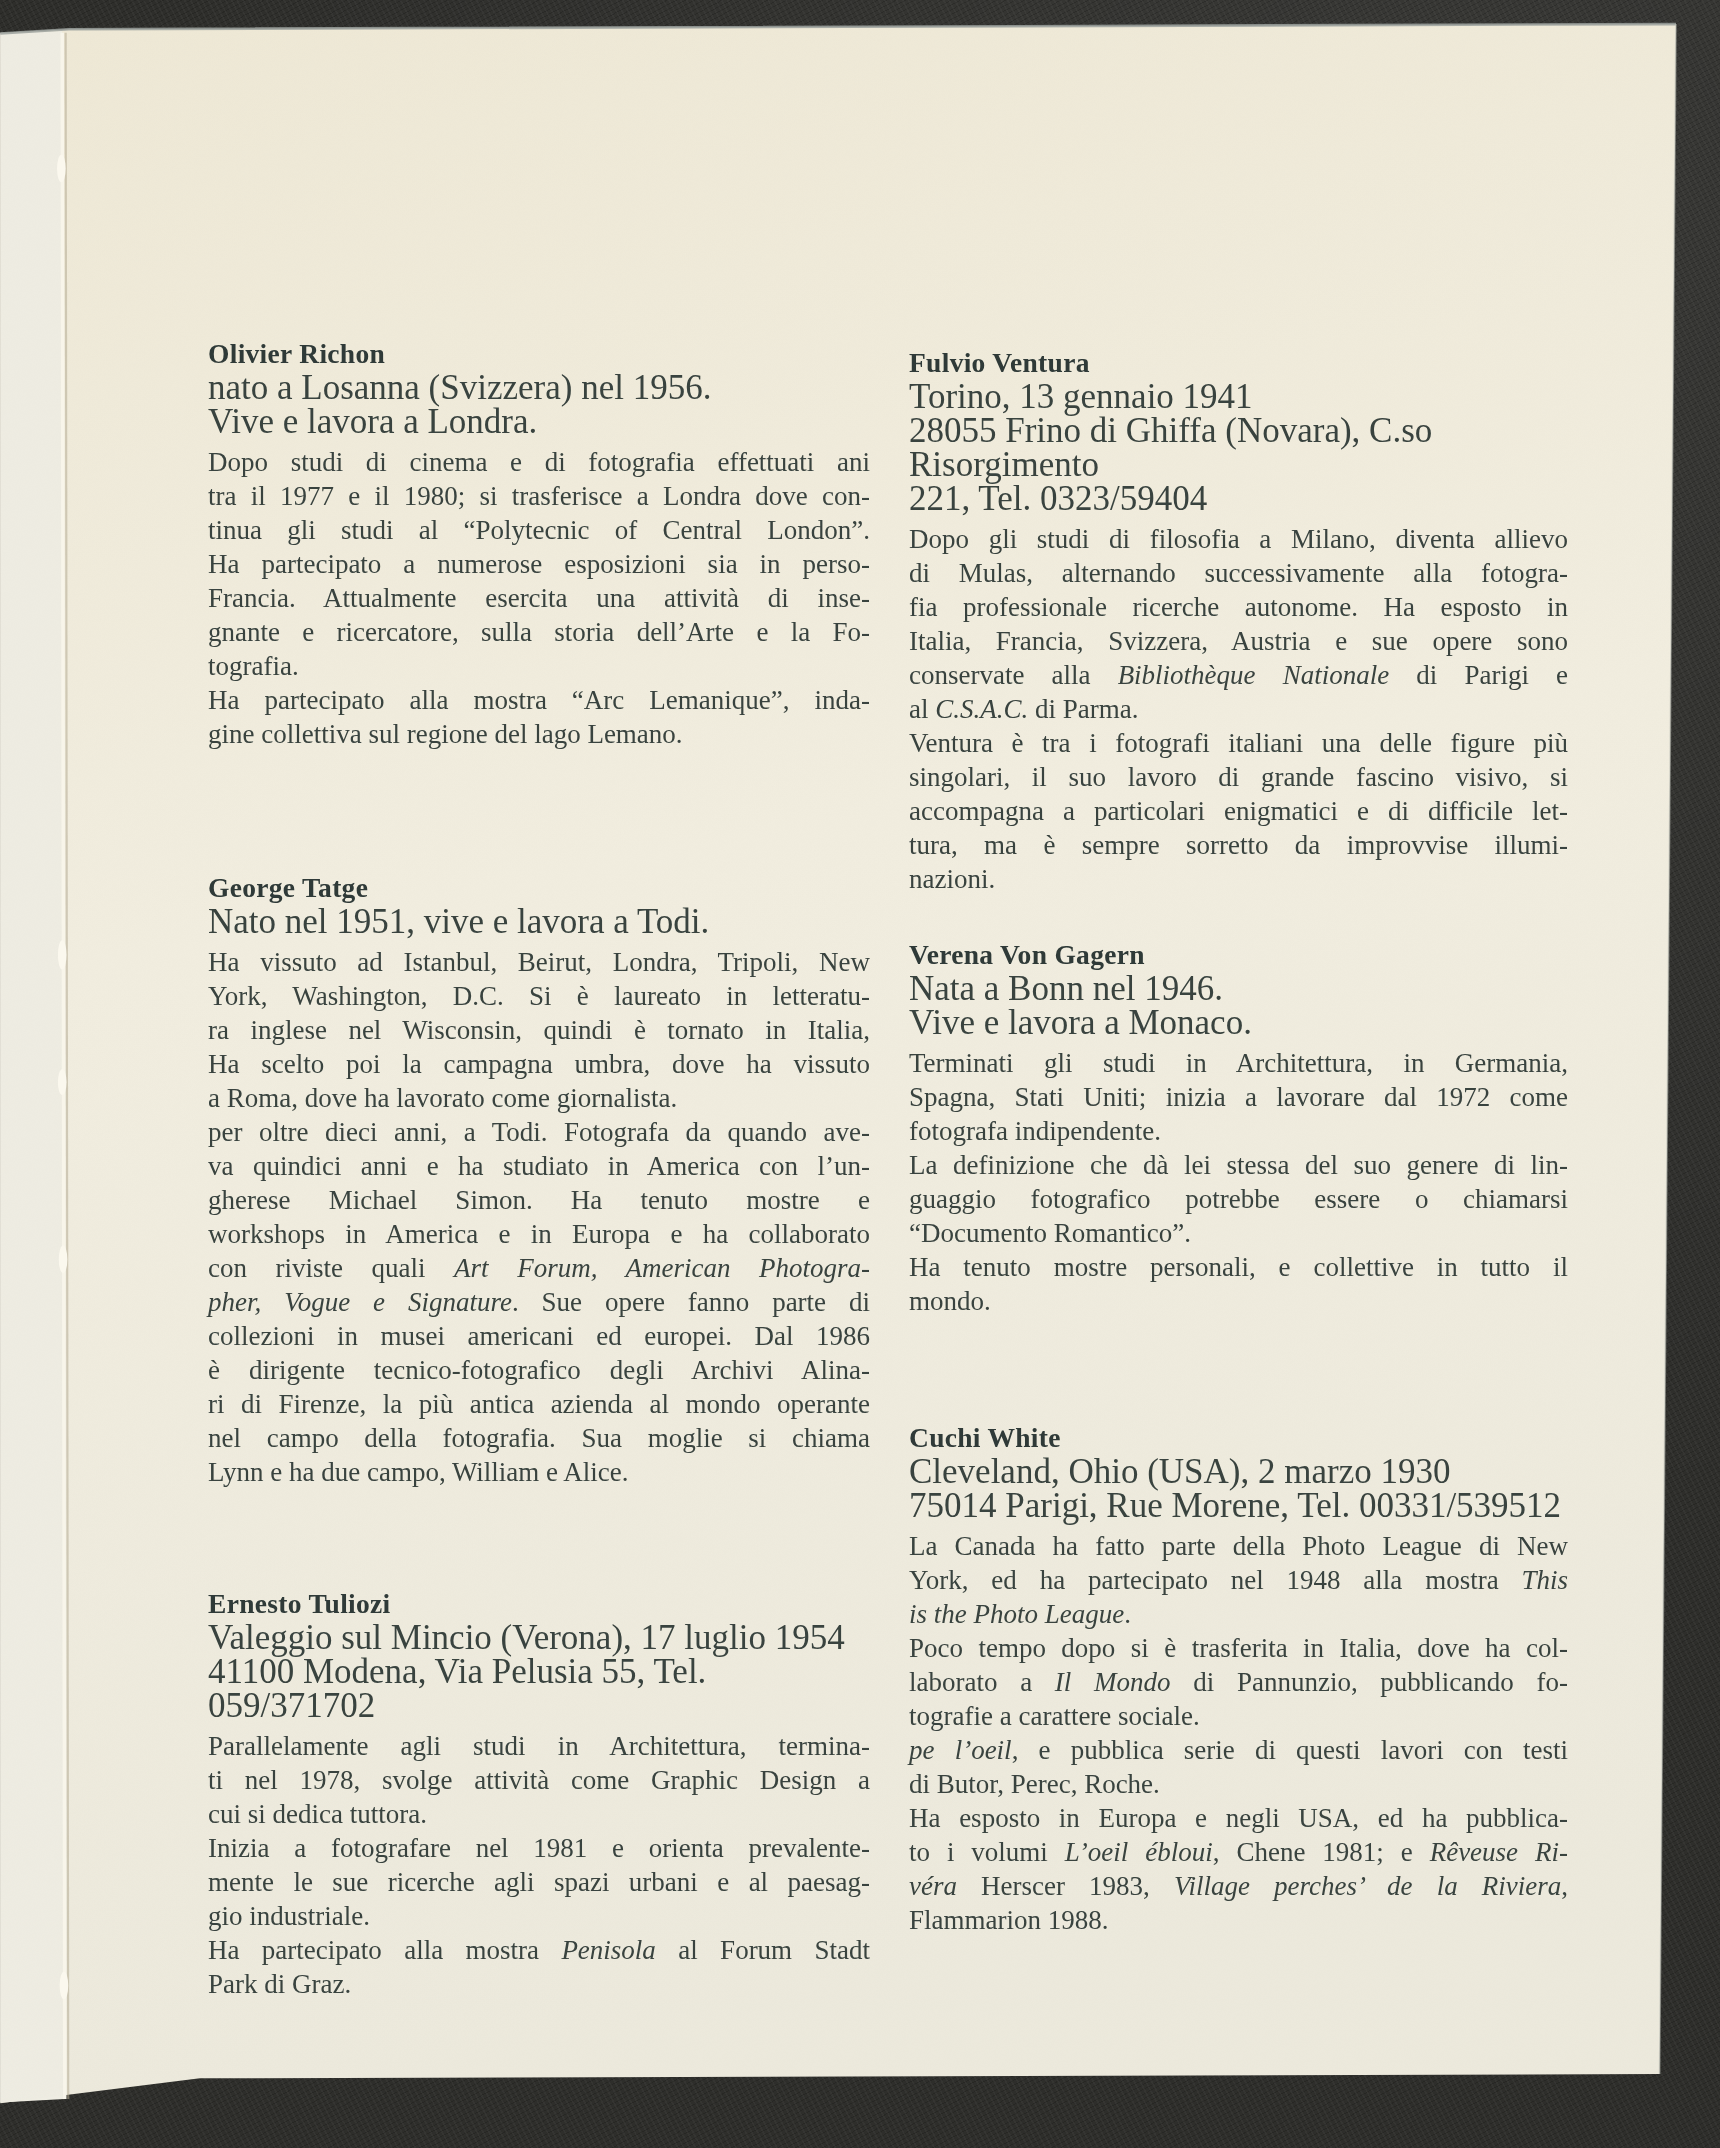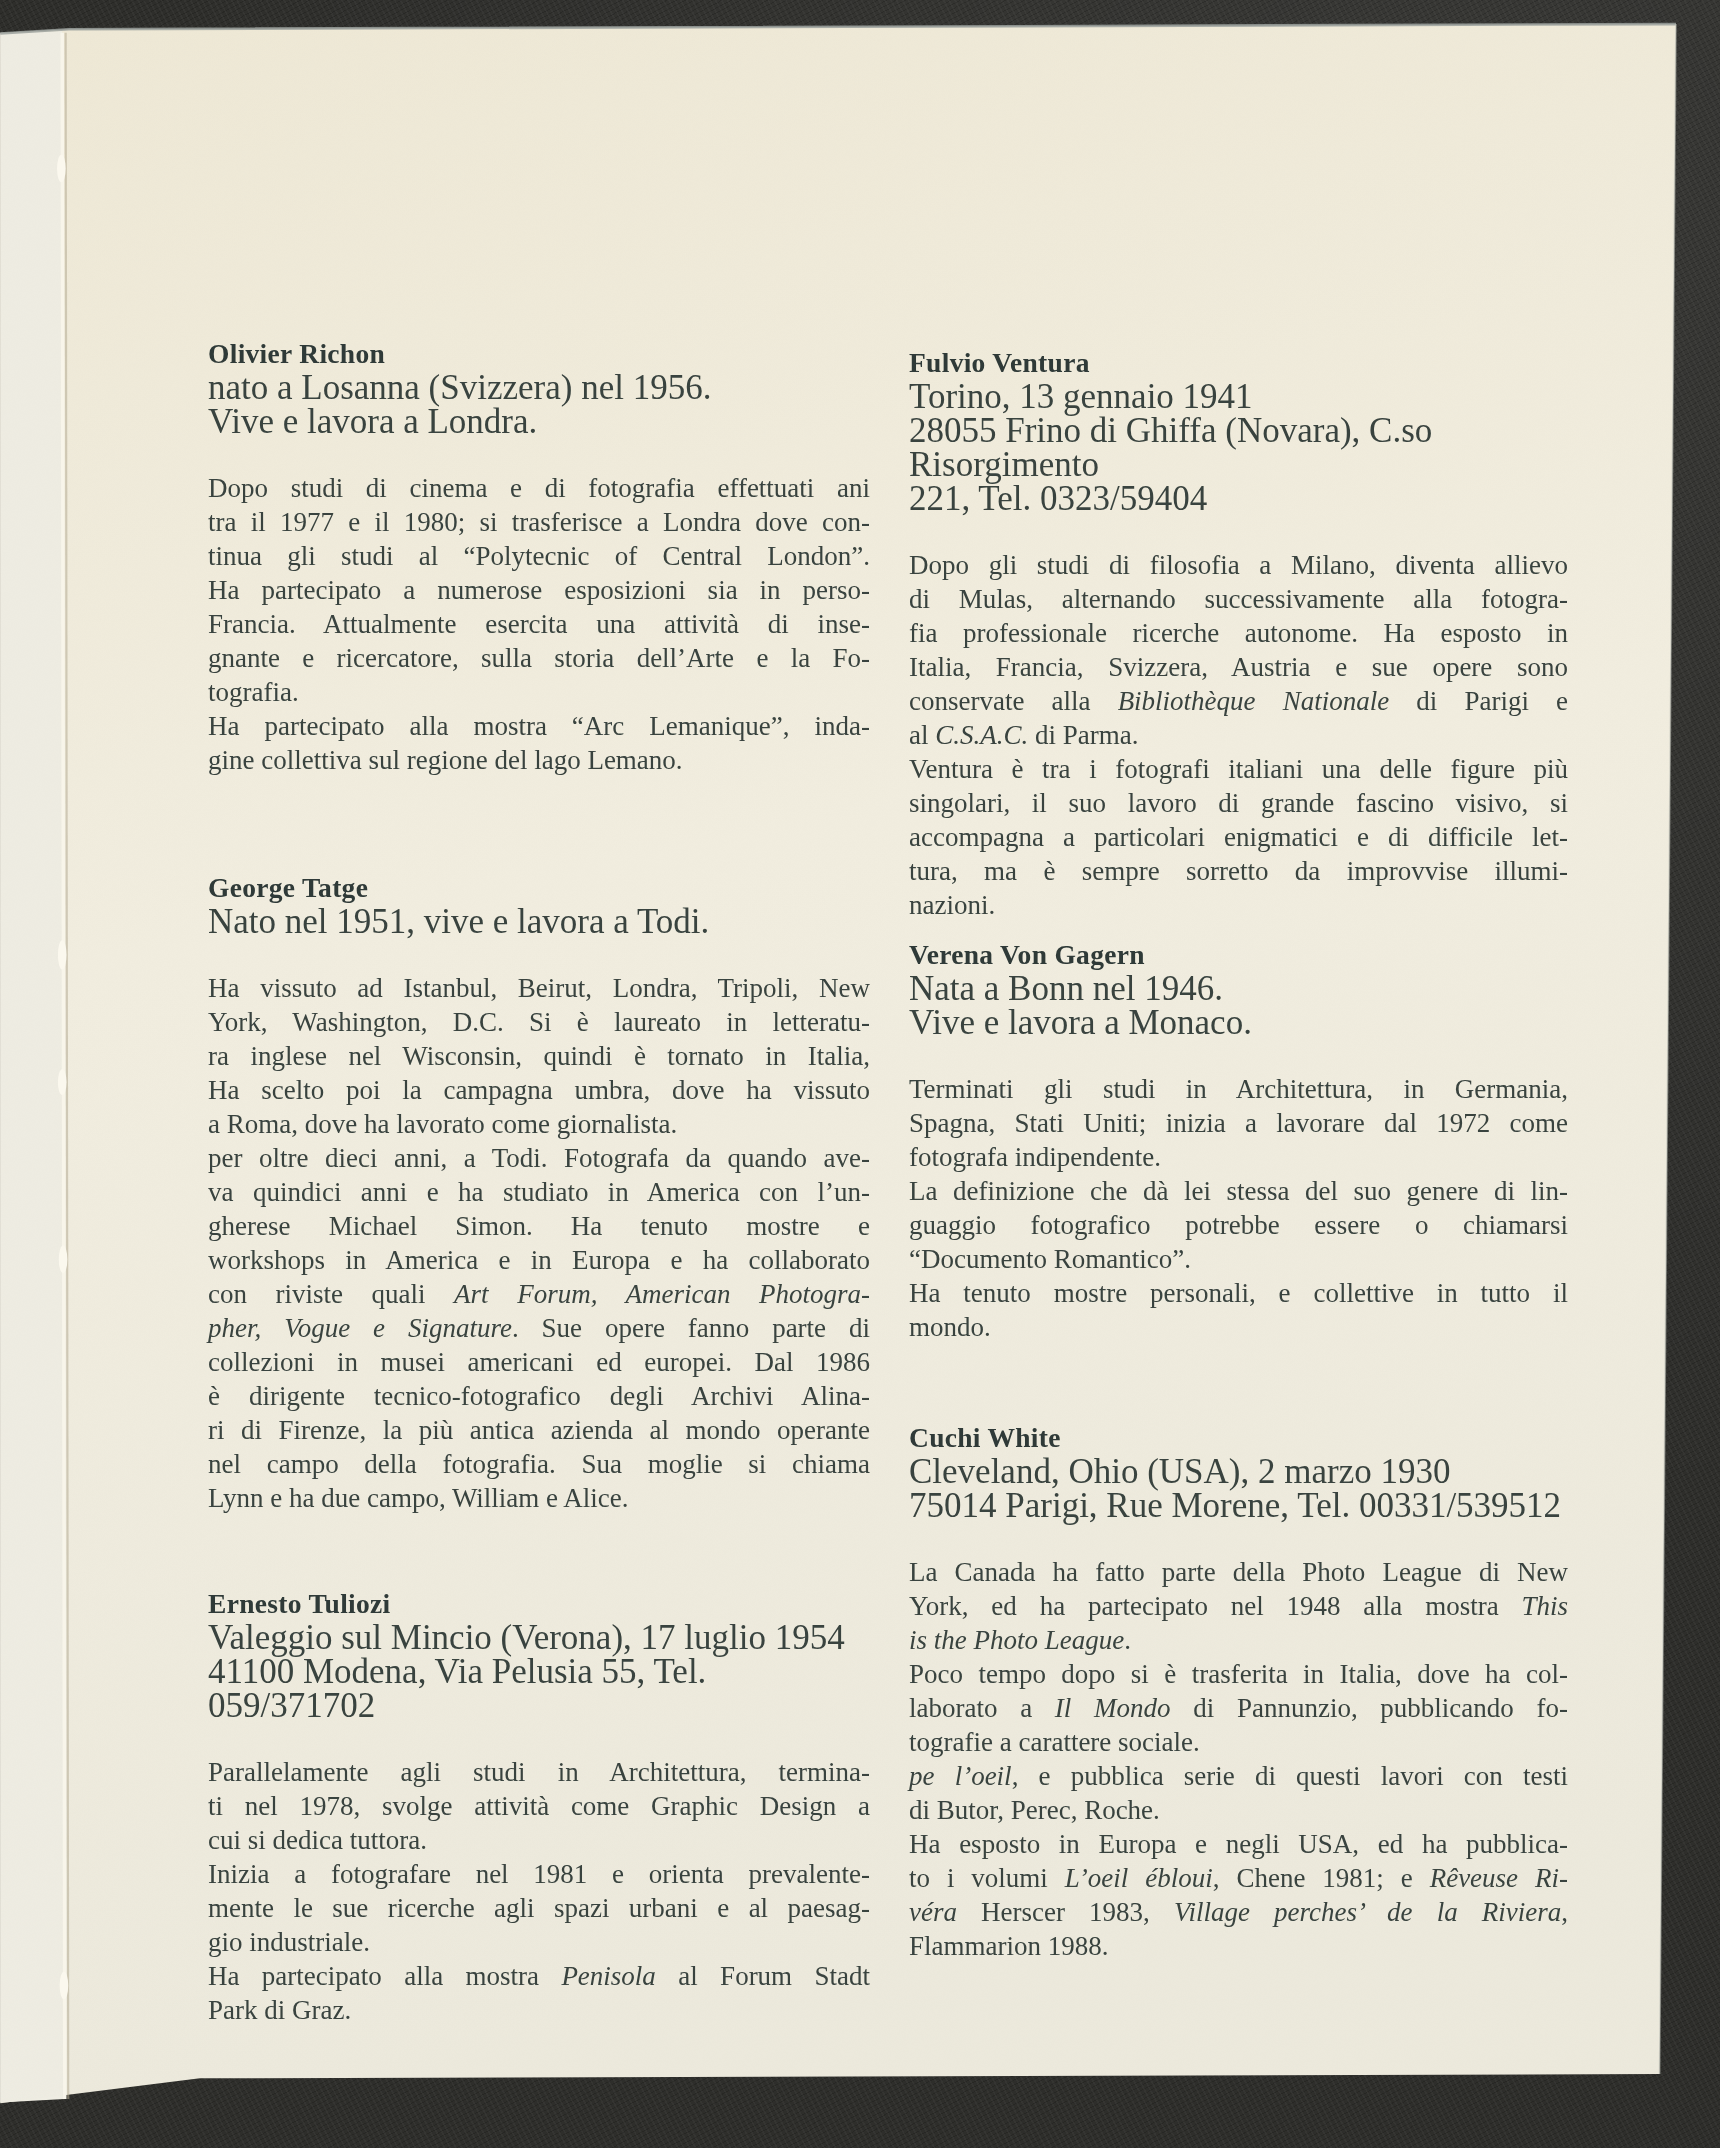--- a/index.html
+++ b/index.html
@@ -23,21 +23,21 @@
   .bio{position:absolute;left:0;right:0;color:#39433f;}
   .sec-richon{top:337px;}
   .sec-tatge{top:871px;}
   .sec-tuliozi{top:1587px;}
   .sec-ventura{top:346px;}
   .sec-vongagern{top:938px;}
   .sec-white{top:1421px;}
   .bio-name{margin:0;font-size:27.5px;line-height:34px;font-weight:bold;color:#2f3a38;letter-spacing:0.3px;}
   .bio-info{margin:0;}
   .info-line{font-size:35px;line-height:34px;}
-  .bio-para{margin-top:32px;}
+  .bio-para{margin-top:6px;}
   .bio-line{font-size:27px;line-height:34px;}
   .bio-line.just{text-align:justify;text-align-last:justify;}
   .bio-line i{font-style:italic;}
 </style>
 </head>
 <body>
 
 <div class="canvas">
   <div class="bg"></div>
 

